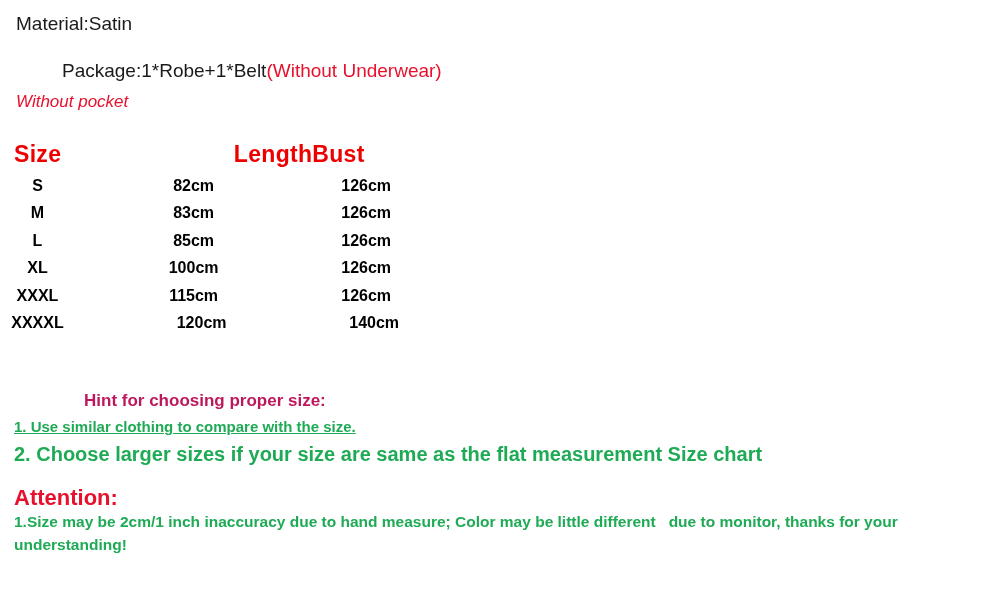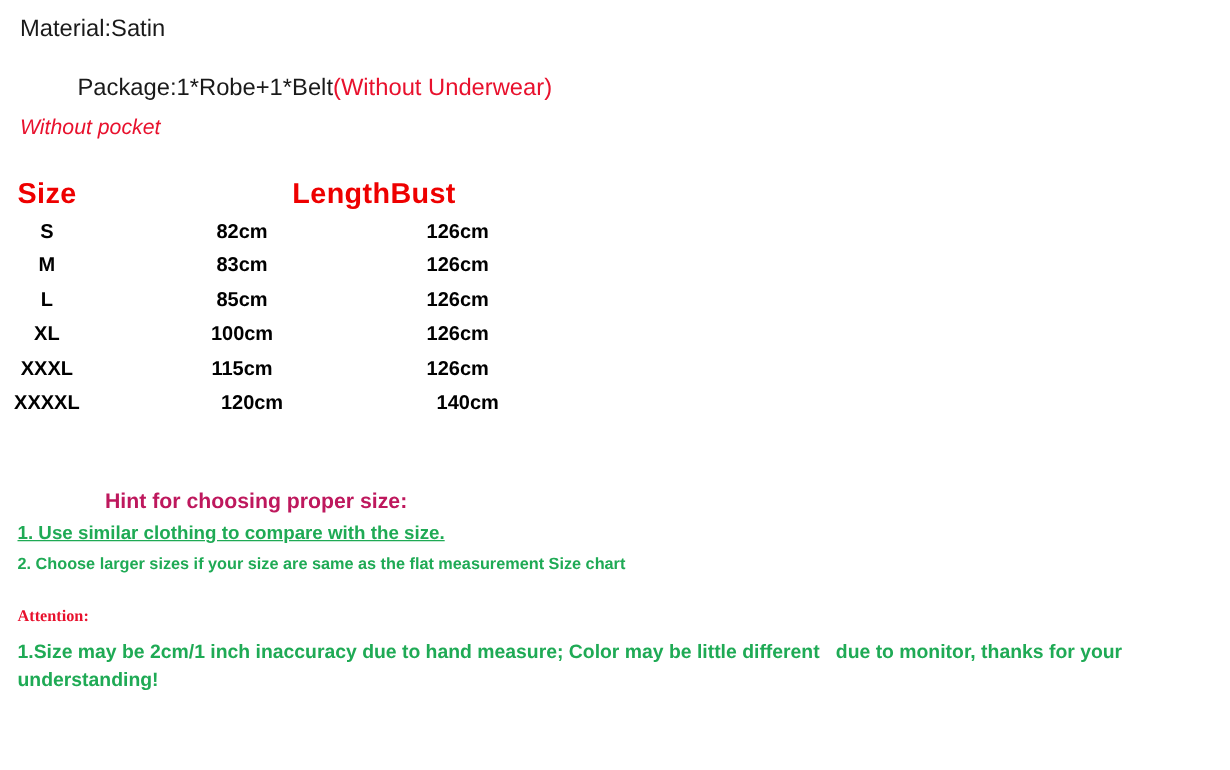--- a/index.html
+++ b/index.html
@@ -112,36 +112,35 @@
     font-size: 15px;
     font-weight: bold;
     color: #1faa55;
     white-space: nowrap;
     text-decoration: underline;
   }
   .hint-2 {
     position: absolute;
     left: 14px;
     top: 443px;
-    font-size: 13px;
+    font-size: 20px;
     font-weight: bold;
     color: #1faa55;
     white-space: nowrap;
   }
 
   
   .attention-title {
     position: absolute;
     left: 14px;
     top: 485px;
-    font-size: 13px;
+    font-size: 22px;
     font-weight: bold;
     color: #e8112d;
     white-space: nowrap;
-    font-family: Liberation Serif, serif;
   }
   .attention-list {
     position: absolute;
     left: 14px;
     top: 510px;
     width: 940px;
   }
   .attention-item {
     font-size: 15.5px;
     font-weight: bold;

